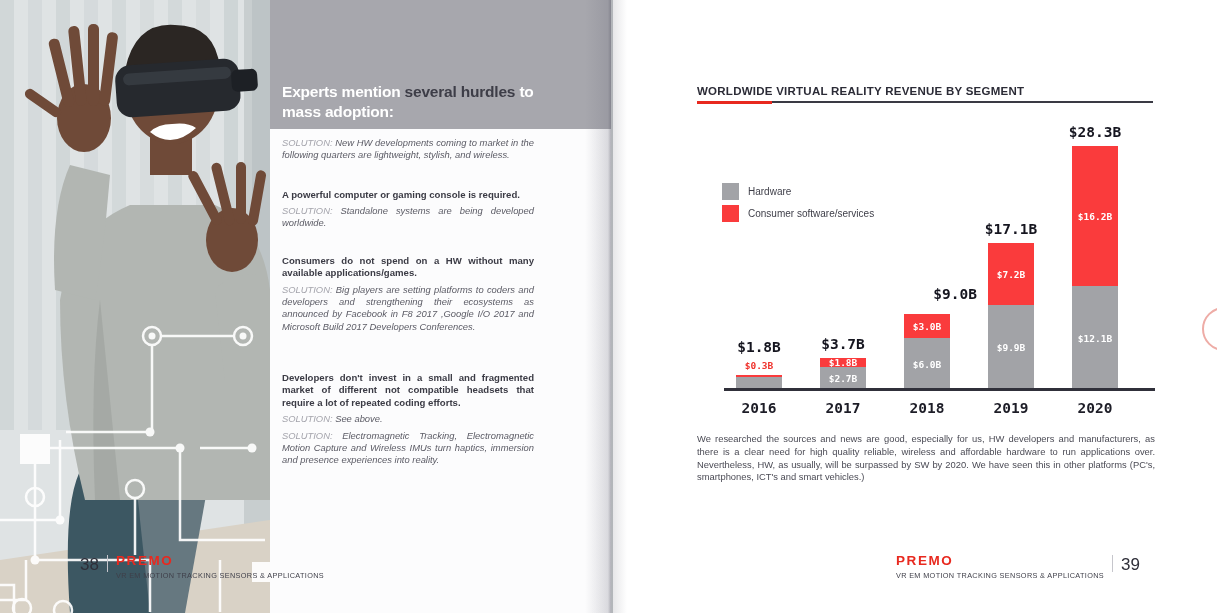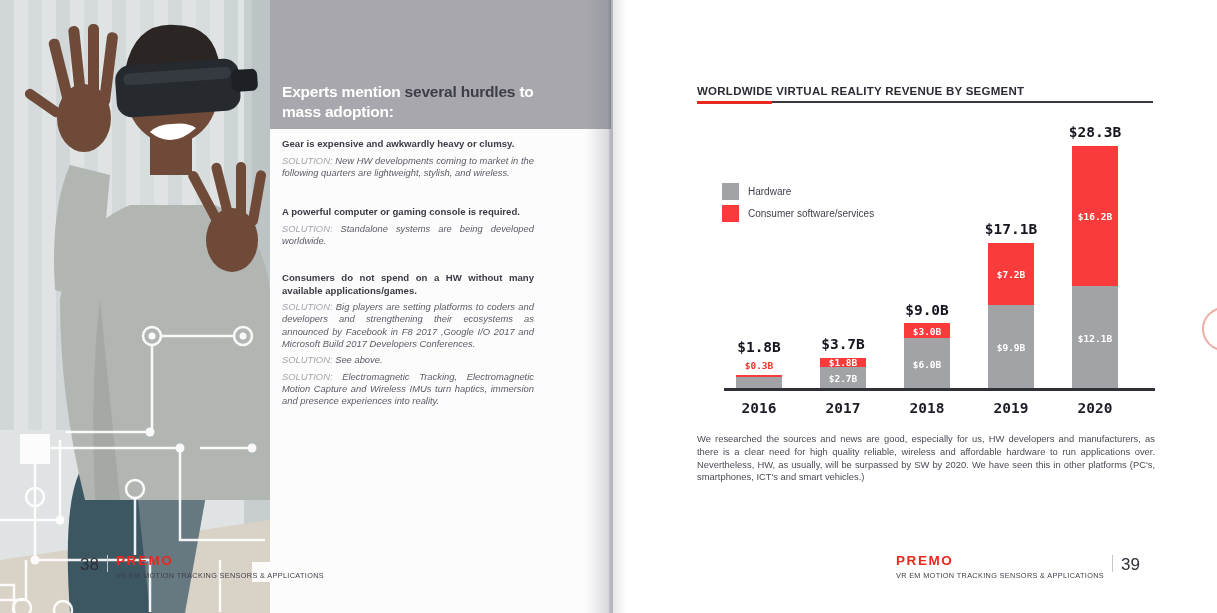--- a/index.html
+++ b/index.html
@@ -156,29 +156,29 @@
     </svg>
 
     <div class="panel">
       <div class="band">
         <div class="band-title">
           <span>Experts mention </span><span class="dim">several hurdles </span><span>to</span><br>
           <span>mass adoption:</span>
         </div>
       </div>
       <div class="panel-content">
-        <div class="sec-h s1">Gear is expensive and awkwardly heavy or clumsy.</div>
         <div class="sec-s"><span class="sol">SOLUTION:</span> <span>New HW developments coming to market in the following quarters are lightweight, stylish, and wireless.</span></div>
 
         <div class="sec-h s2">A powerful computer or gaming console is required.</div>
         <div class="sec-s"><span class="sol">SOLUTION:</span> <span>Standalone systems are being developed worldwide.</span></div>
 
         <div class="sec-h s3">Consumers do not spend on a HW without many available applications/games.</div>
         <div class="sec-s"><span class="sol">SOLUTION:</span> <span>Big players are setting platforms to coders and developers and strengthening their ecosystems as announced by Facebook in F8 2017 ,Google I/O 2017 and Microsoft Build 2017 Developers Conferences.</span></div>
 
+        <div class="sec-h s4">Developers don't invest in a small and fragmented market of different not compatible headsets that require a lot of repeated coding efforts.</div>
         <div class="sec-s"><span class="sol">SOLUTION:</span> <span>See above.</span></div>
 
         <div class="sec-s"><span class="sol">SOLUTION:</span> <span>Electromagnetic Tracking, Electromagnetic Motion Capture and Wireless IMUs turn haptics, immersion and presence experiences into reality.</span></div>
       </div>
     </div>
 
     <div class="footer footer-left">
       <span class="page-num">38</span>
       <span class="f-divider"></span>
       <span class="brand-block">
@@ -223,28 +223,28 @@
             </div>
             <div class="seg" style="height: 23.3px; background: rgb(162, 163, 167);">
               <span class="seg-label">$2.7B</span>
             </div>
           </div>
           <span class="total-label" style="bottom: 37.9011px;">$3.7B</span>
           <span class="year-label">2017</span>
         </div>
         <div class="bar-group" style="left: 176px;">
           <div class="bar-stack">
-            <div class="seg" style="height: 15px; background: rgb(250, 59, 60);">
+            <div class="seg" style="height: 24px; background: rgb(250, 59, 60);">
               <span class="seg-label">$3.0B</span>
             </div>
             <div class="seg" style="height: 51.7px; background: rgb(162, 163, 167);">
               <span class="seg-label">$6.0B</span>
             </div>
           </div>
-          <span class="total-label" style="bottom: 72px;">$9.0B</span>
+          <span class="total-label" style="bottom: 88px; text-align: right;">$9.0B</span>
           <span class="year-label">2018</span>
         </div>
         <div class="bar-group" style="left: 260px;">
           <div class="bar-stack">
             <div class="seg" style="height: 62.1px; background: rgb(250, 59, 60);">
               <span class="seg-label">$7.2B</span>
             </div>
             <div class="seg" style="height: 85.4px; background: rgb(162, 163, 167);">
               <span class="seg-label">$9.9B</span>
             </div>

